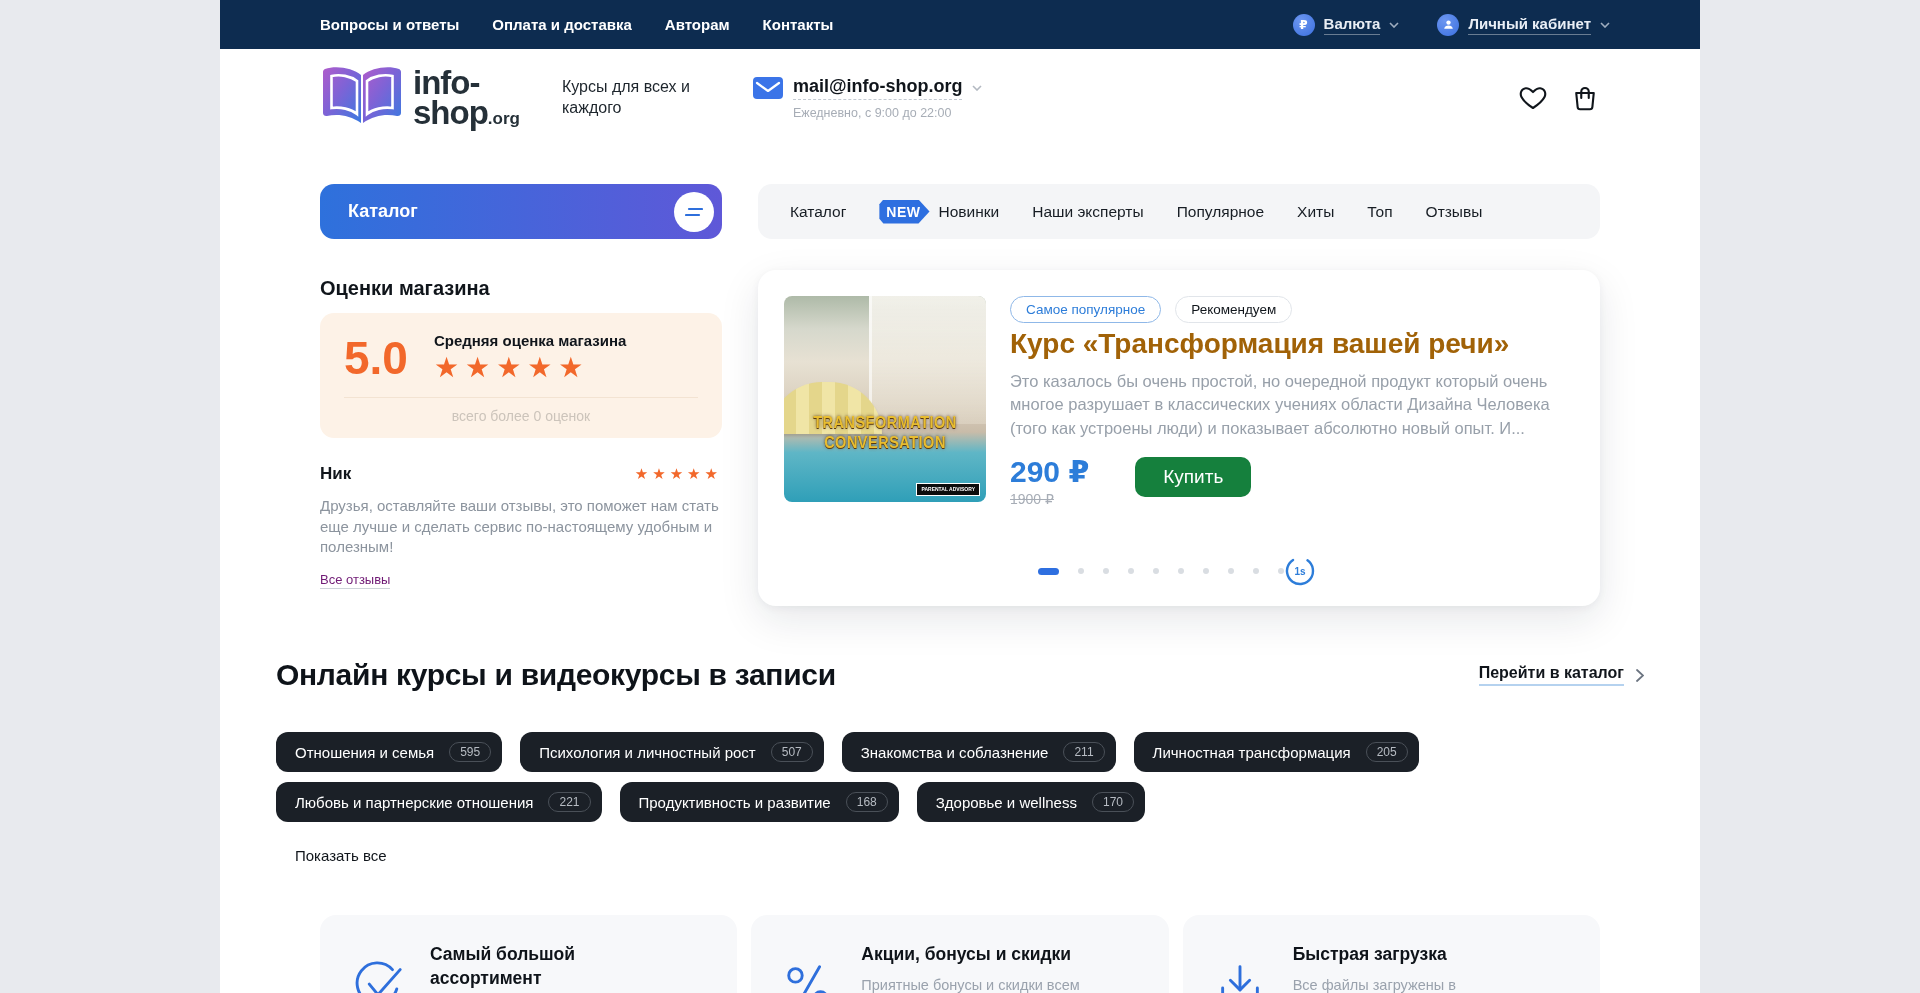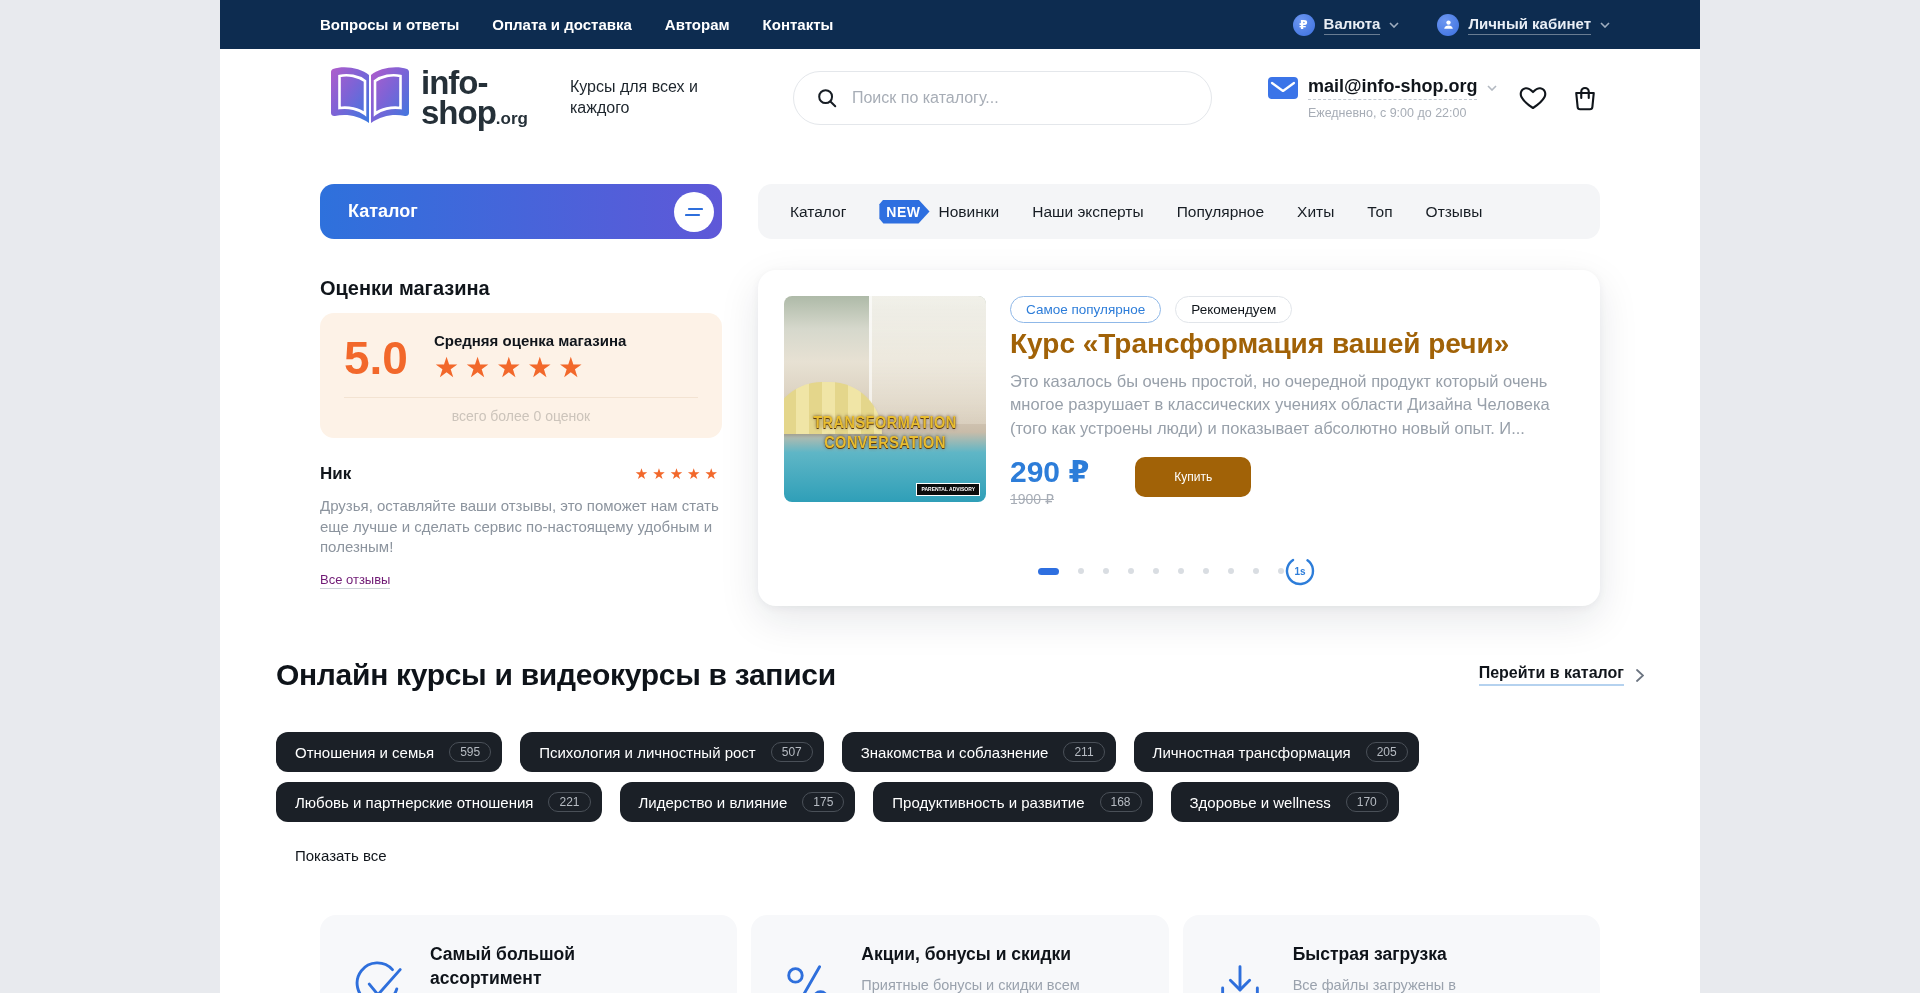--- a/index.html
+++ b/index.html
@@ -16,21 +16,21 @@
   .topbar { height:49px; background:#0d2c50; display:flex; align-items:center; padding:0 90px 0 100px;text-align:center; }
   .topbar-links { display:flex; gap:33px; }
   .topbar-links a { color:#fff; font-size:15px; font-weight:600; text-decoration:none; cursor:pointer; }
   .topbar-right { margin-left:auto; display:flex; align-items:center; gap:38px; }
   .topbar-item { display:flex; align-items:center; gap:9px; color:#e9eef5; font-size:15px; font-weight:600; cursor:pointer; }
   .topbar-item .lbl { border-bottom:1px solid rgba(255,255,255,.38); padding-bottom:2px; }
   .circle-icon { width:22px; height:22px; border-radius:50%; background:radial-gradient(circle at 35% 30%, #6d97f0, #3a6fe0); display:flex; align-items:center; justify-content:center; color:#fff; font-size:12px; font-weight:bold; flex-shrink:0; }
   .chev { opacity:.75; }
 
   
-  .header { display:flex; align-items:center; padding:17px 100px 18px;margin-left:8px; }
+  .header { display:flex; align-items:center; padding:17px 100px 18px; }
   .logo { display:flex; align-items:center; gap:9px; cursor:pointer; }
   .logo-text { font-size:33px; line-height:.92; font-weight:800; letter-spacing:-1px; color:#253038; }
   .logo-text .suffix { font-size:17px; font-weight:700; letter-spacing:0; }
   .tagline { margin-left:42px; width:135px; font-size:16px; line-height:1.3; color:#1d252c; }
   .search { margin-left:88px; width:419px; height:54px; border:1px solid #e4e7eb; border-radius:28px; display:flex; align-items:center; gap:14px; padding:0 22px; background:#fff; }
   .search input { border:none; outline:none; flex:1; font-size:16px; font-family:inherit; color:#333; }
   .search input::placeholder { color:#a7adb6; }
   .contact { margin-left:56px; }
   .contact-row { display:flex; align-items:center; gap:10px; cursor:pointer; }
   .email { font-size:18px; font-weight:700; color:#10151b; border-bottom:1px dashed #c3cad2; padding-bottom:2px; }
@@ -77,21 +77,21 @@
   .hero-info { flex:1; min-width:0; }
   .badge-row { display:flex; gap:14px; }
   .pill-badge { border-radius:999px; font-size:13.5px; padding:5px 15px; cursor:default; }
   .pill-badge.blue { color:#2d7dd9; border:1px solid #8fb8e8; }
   .pill-badge.gray { color:#10151b; border:1px solid #e1e5ea; }
   .hero-title { margin-top:5px; font-size:28px; font-weight:700; color:#a16207; }
   .hero-desc { margin-top:10px; font-size:16.5px; line-height:1.42; color:#98a0aa; max-width:575px; }
   .price-row { margin-top:14px; display:flex; align-items:flex-start; gap:46px; }
   .price { font-size:30px; font-weight:700; color:#2d7dd9; }
   .old-price { margin-top:2px; font-size:14px; color:#a7adb6; text-decoration:line-through; }
-  .buy-btn { margin-top:3px; width:116px; height:40px; background:#a16207; border:none; border-radius:10px; color:#fff; font-size:12px; font-family:inherit; cursor:pointer; }
+  .buy-btn { margin-top:3px; width:116px; height:40px; background:#15803d; border:none; border-radius:10px; color:#fff; font-size:19px; font-family:inherit; cursor:pointer; }
   .hero-bottom { margin-top:48px; display:flex; align-items:center; justify-content:center; }
   .dots { display:flex; align-items:center; gap:19px; }
   .dot { width:6px; height:6px; border-radius:50%; background:#d9dde2; cursor:pointer; }
   .dot.active { width:21px; height:7px; border-radius:4px; background:#2e6fe0; }
   .timer { position:relative; width:32px; height:32px; }
   .timer span { position:absolute; inset:0; display:flex; align-items:center; justify-content:center; font-size:10px; font-weight:700; color:#2d7dd9; }
 
   
   .courses { padding:0 56px; margin-top:52px; }
   .courses-head { display:flex; align-items:center; justify-content:space-between; }
@@ -161,27 +161,20 @@
         <path d="M43 9 C51 2 68 -1 79 3 C80.2 3.5 81 4.7 81 6 V47 C81 49 79 50.5 77 50 C67 47.5 54 49 43 57 Z" fill="url(#lg)"></path>
         <path d="M37 15 C30.5 10 20 8 11.5 10 V42 C20.5 40.7 31 43 37 48 Z" fill="none" stroke="#fff" stroke-width="2.6"></path>
         <path d="M47 15 C53.5 10 64 8 72.5 10 V42 C63.5 40.7 53 43 47 48 Z" fill="none" stroke="#fff" stroke-width="2.6"></path>
       </svg>
       <div class="logo-text">
         <div><span>info-</span></div>
         <div><span>shop</span><span class="suffix">.org</span></div>
       </div>
     </div>
     <div class="tagline">Курсы для всех и каждого</div>
-    <div class="search">
-      <svg width="22" height="22" viewBox="0 0 24 24" fill="none" stroke="#171d24" stroke-width="2.2" stroke-linecap="round">
-          <circle cx="10.5" cy="10.5" r="7"></circle>
-          <line x1="16" y1="16" x2="21" y2="21"></line>
-        </svg>
-      <input type="text" placeholder="Поиск по каталогу..." style="">
-    </div>
     <div class="contact">
       <div class="contact-row">
         <svg width="30" height="22" viewBox="0 0 30 22">
             <rect width="30" height="22" rx="4" fill="#3b74e8"></rect>
             <polyline points="4,6 15,14 26,6" fill="none" stroke="#fff" stroke-width="2.2" stroke-linecap="round" stroke-linejoin="round"></polyline>
           </svg>
         <span class="email">mail@info-shop.org</span>
         <svg class="chev" width="10" height="6" viewBox="0 0 10 6" fill="none" stroke="#9aa2ad" stroke-width="1.6">
             <polyline points="1,1 5,5 9,1"></polyline>
           </svg>
@@ -343,24 +336,20 @@
         </div>
       <div class="cat-pill">
           <span class="lbl">Личностная трансформация</span>
           <span class="cnt">205</span>
         </div>
       <div class="cat-pill">
           <span class="lbl">Любовь и партнерские отношения</span>
           <span class="cnt">221</span>
         </div>
       <div class="cat-pill">
-          <span class="lbl">Лидерство и влияние</span>
-          <span class="cnt">175</span>
-        </div>
-      <div class="cat-pill">
           <span class="lbl">Продуктивность и развитие</span>
           <span class="cnt">168</span>
         </div>
       <div class="cat-pill">
           <span class="lbl">Здоровье и wellness</span>
           <span class="cnt">170</span>
         </div>
     </div>
     <span class="show-all">Показать все</span>
   </div>

